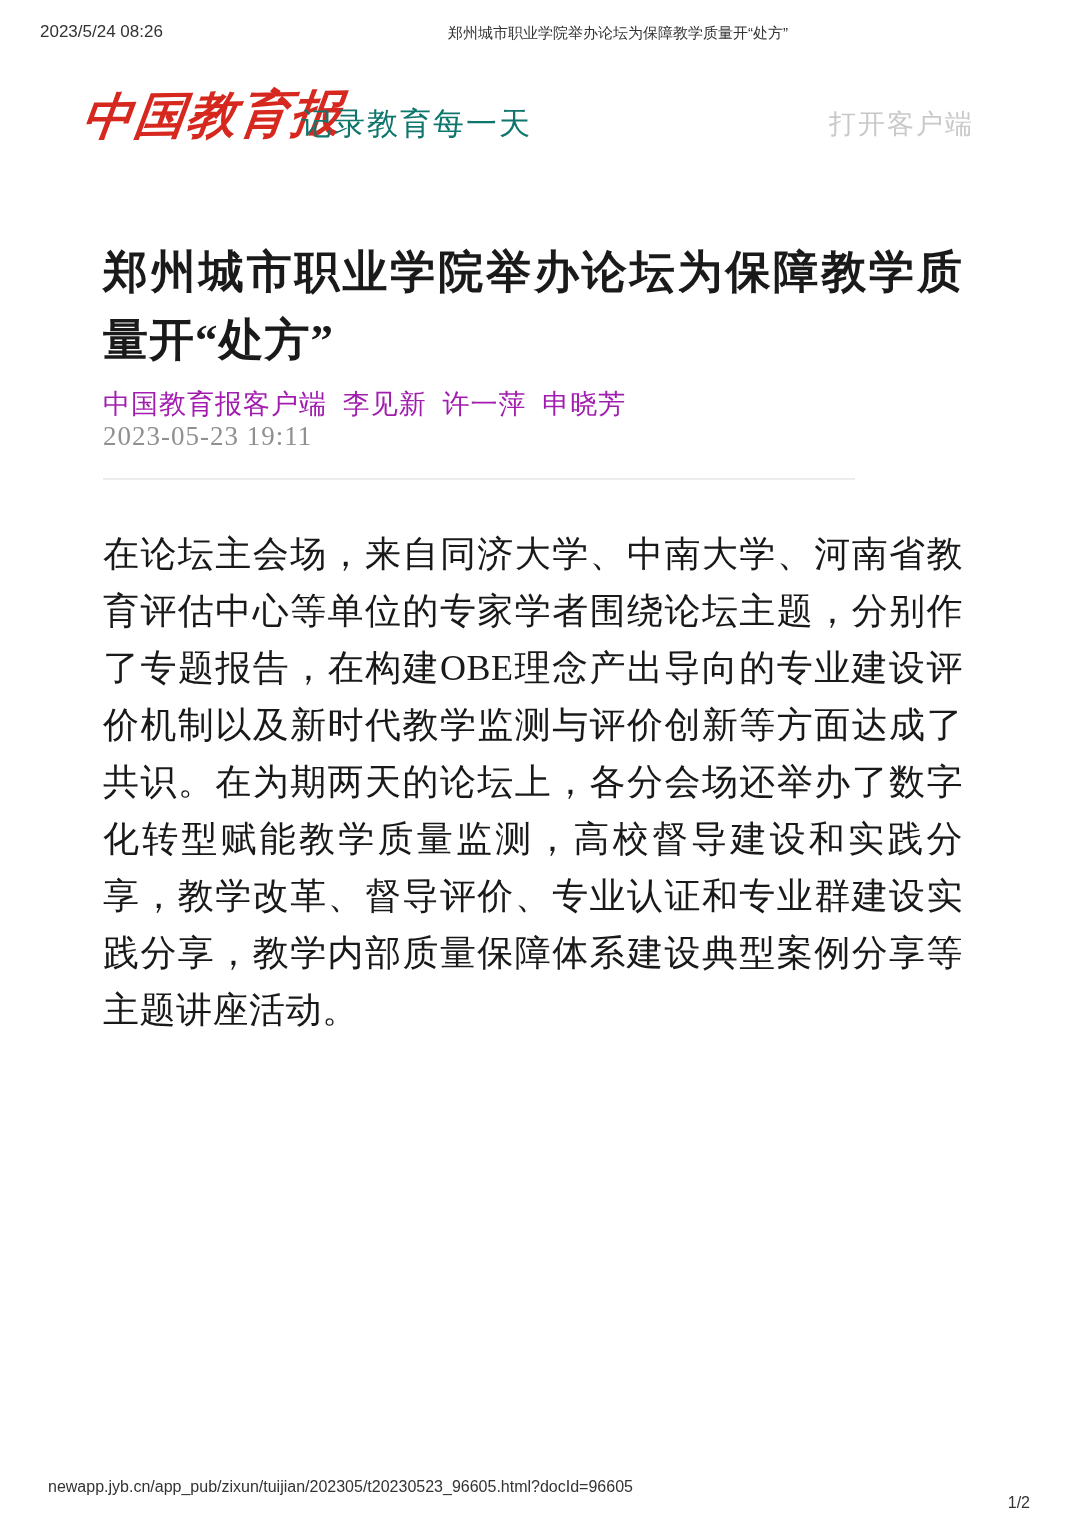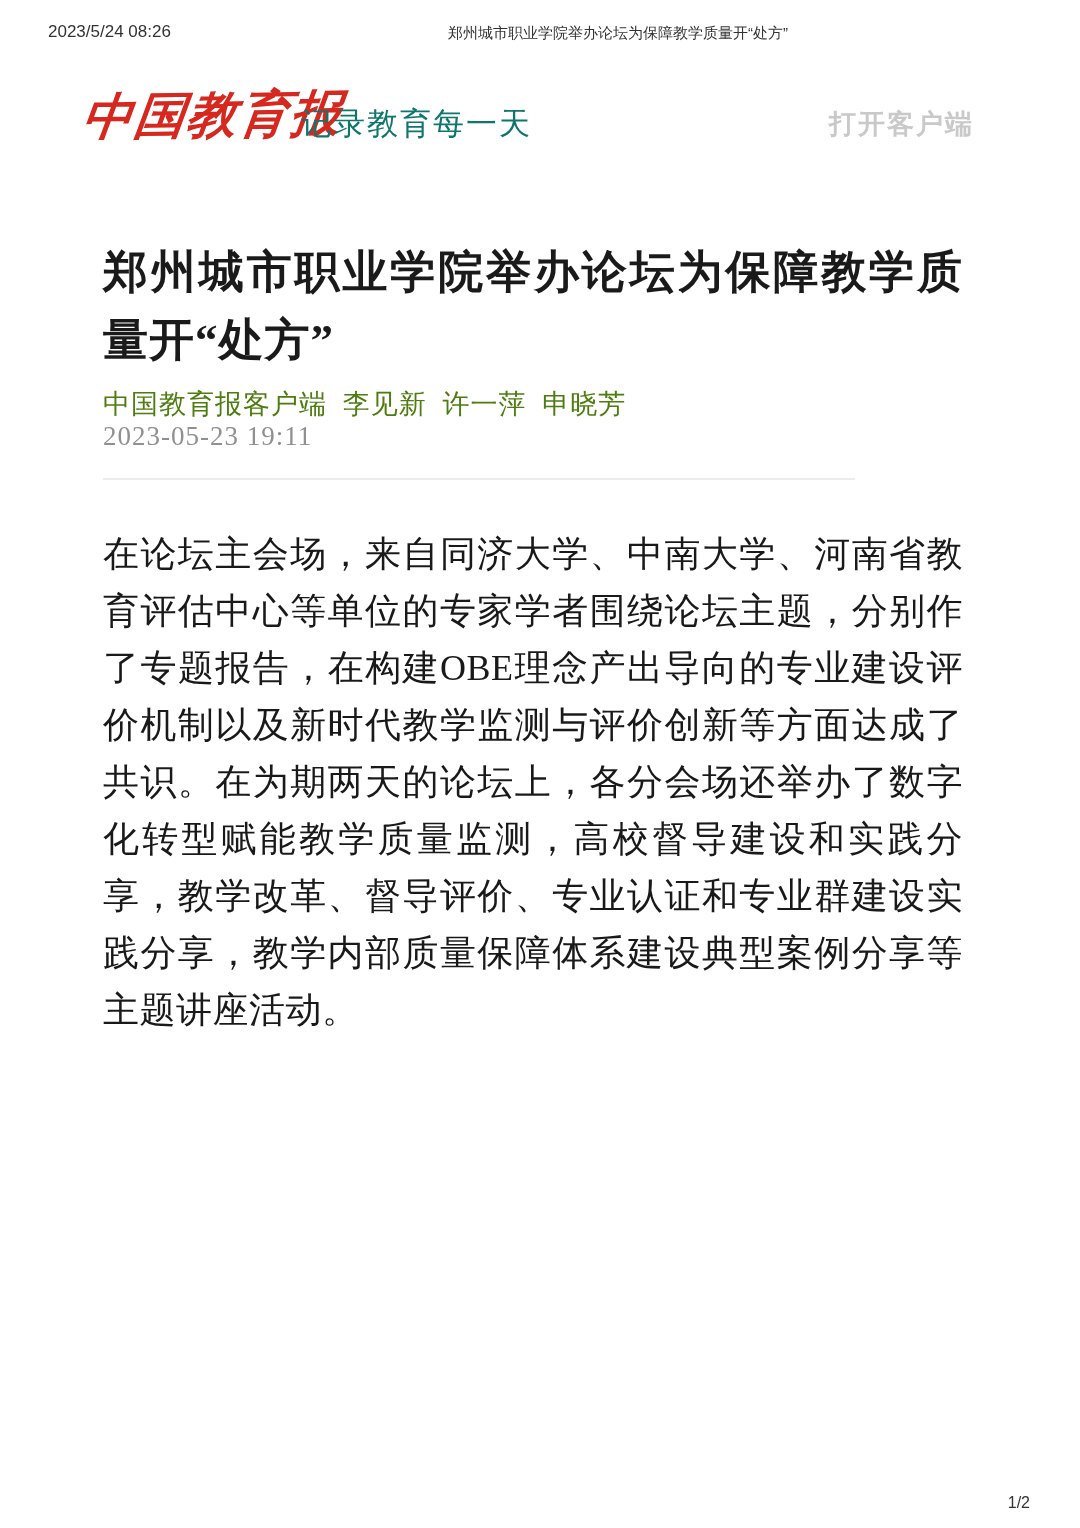--- a/index.html
+++ b/index.html
@@ -16,21 +16,21 @@
   
   .print-header {
     position: absolute;
     top: 22px; left: 0; right: 0;
     height: 24px;
     font-family: "Liberation Sans", "DejaVu Sans", sans-serif;
     color: #333333;
   }
   .ph-date {
     position: absolute;
-    left: 48px; top: 0;
+    left: 40px; top: 0;
     font-size: 17px;
   }
   .ph-title {
     position: absolute;
     left: 448px; top: 2px;
     font-size: 15px;
     white-space: nowrap;
   }
 
   
@@ -75,21 +75,21 @@
     line-height: 68px;
     font-weight: 700;
     color: #1a1a1a;
     letter-spacing: 1px;
     text-align: justify;
   }
   .byline {
     margin-top: 14px;
     font-size: 27px;
     line-height: 32px;
-    color: #4d7c0f;
+    color: #a21caf;
     word-spacing: 8px;
     letter-spacing: 1px;
   }
   .pub-time {
     margin-top: 0;
     font-size: 27px;
     line-height: 32px;
     color: #909090;
     letter-spacing: 1px;
   }
@@ -128,28 +128,29 @@
 <div class="page">
 
   <div class="print-header">
     <span class="ph-date">2023/5/24 08:26</span>
     <span class="ph-title">郑州城市职业学院举办论坛为保障教学质量开“处方”</span>
   </div>
 
   <div class="masthead">
     <span class="logo" style="color: rgb(214, 40, 31);">中国教育报</span>
     <span class="tagline">记录教育每一天</span>
-    <span class="open-client" style="color: rgb(201, 201, 201); font-weight: bold;">打开客户端</span>
+    <span class="open-client" style="color: rgb(201, 201, 201);">打开客户端</span>
   </div>
 
   <div class="article">
     <h1 class="article-title">郑州城市职业学院举办论坛为保障教学质量开“处方”</h1>
     <div class="byline">中国教育报客户端 李见新 许一萍 申晓芳</div>
     <div class="pub-time">2023-05-23 19:11</div>
     <hr class="divider">
     <p class="body-paragraph">在论坛主会场，来自同济大学、中南大学、河南省教育评估中心等单位的专家学者围绕论坛主题，分别作了专题报告，在构建OBE理念产出导向的专业建设评价机制以及新时代教学监测与评价创新等方面达成了共识。在为期两天的论坛上，各分会场还举办了数字化转型赋能教学质量监测，高校督导建设和实践分享，教学改革、督导评价、专业认证和专业群建设实践分享，教学内部质量保障体系建设典型案例分享等主题讲座活动。</p>
   </div>
 
   <div class="print-footer">
+    <span class="pf-url">newapp.jyb.cn/app_pub/zixun/tuijian/202305/t20230523_96605.html?docId=96605</span>
     <span class="pf-page">1/2</span>
   </div>
 
 </div>
 
 </body></html>

